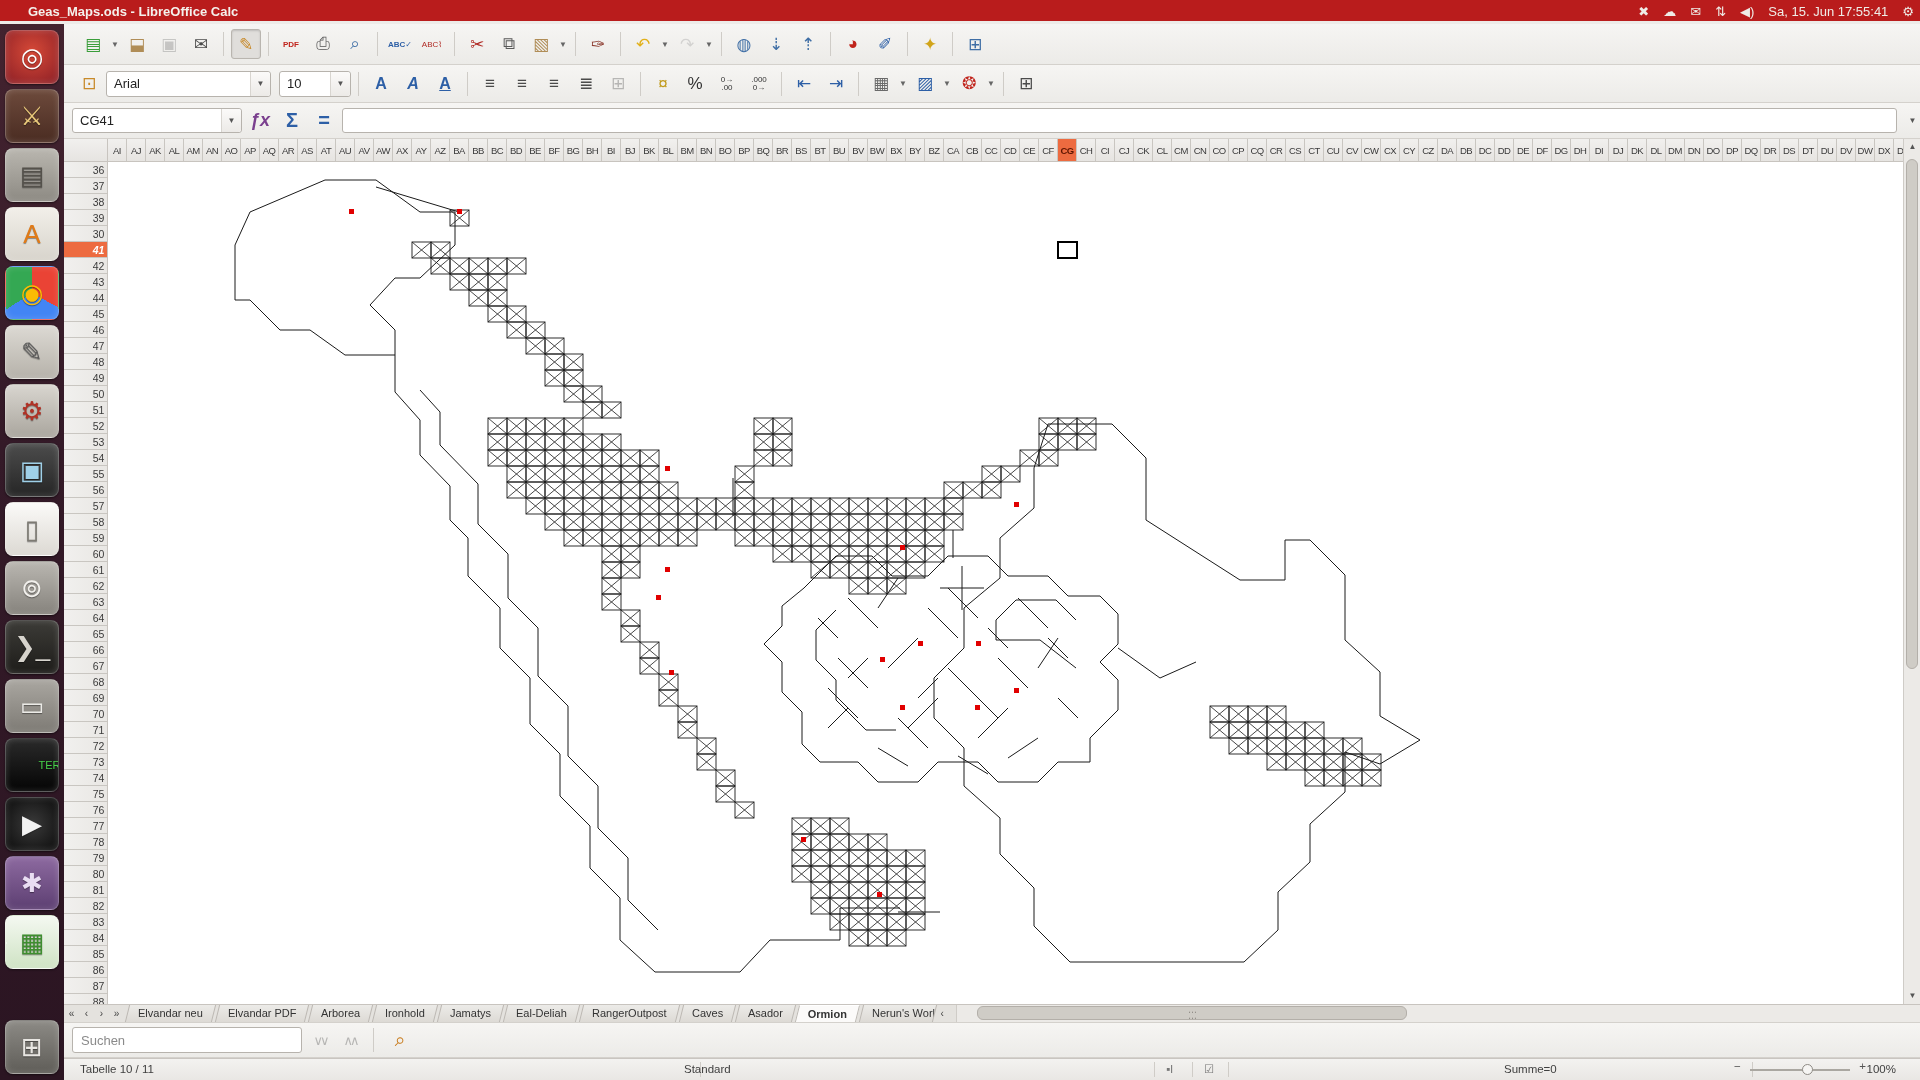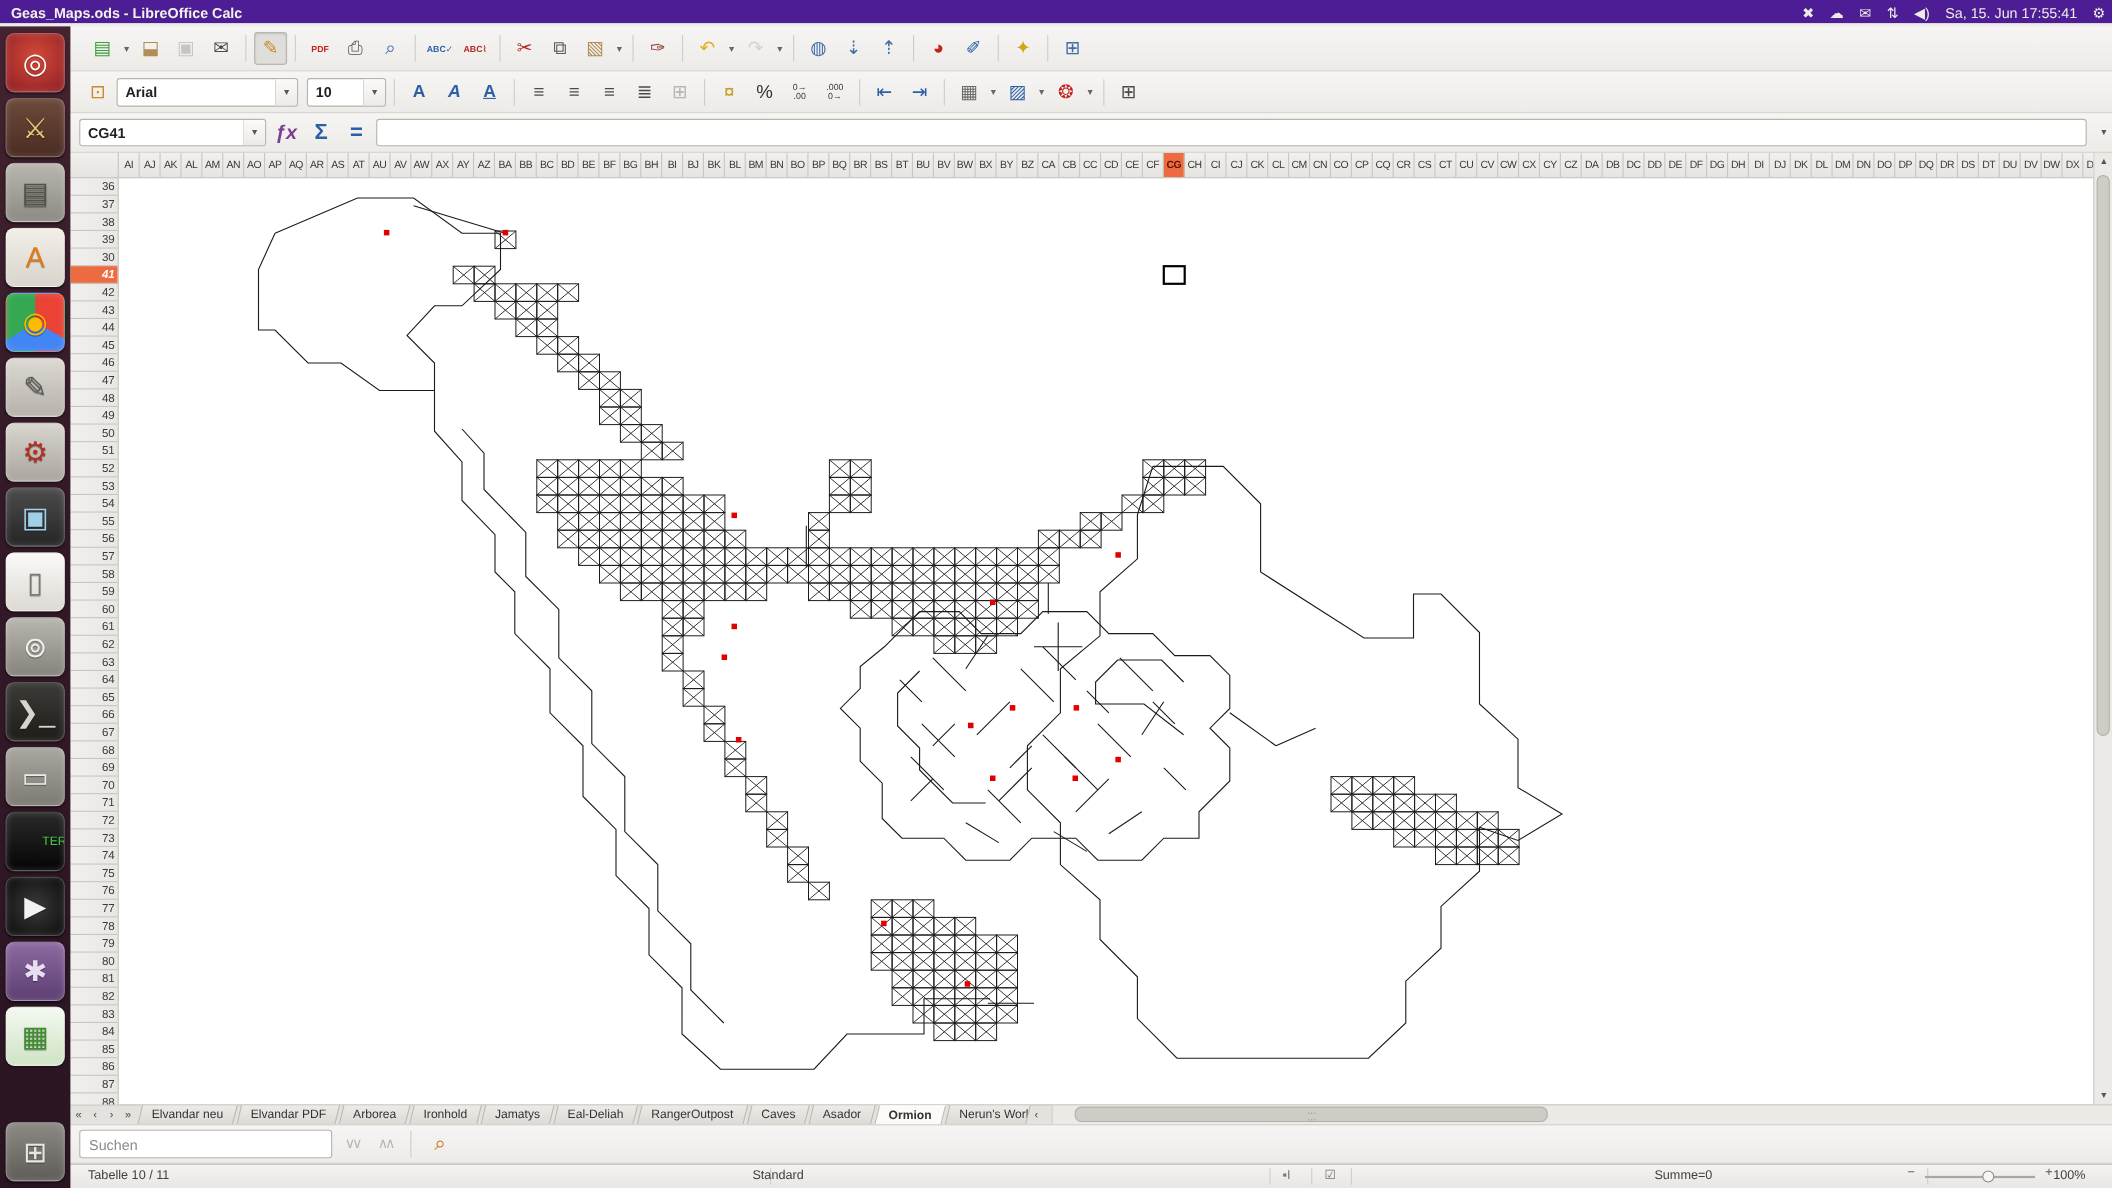--- a/index.html
+++ b/index.html
@@ -1,20 +1,20 @@
 <!DOCTYPE html>
 <html><head>
 <meta charset="utf-8">
 <style>
   html,body{margin:0;padding:0;width:1920px;height:1080px;overflow:hidden;
     font-family:"Liberation Sans","DejaVu Sans",sans-serif;background:#edebe8;}
   *{box-sizing:border-box;}
   
-  #titlebar{position:absolute;left:0;top:0;width:1920px;height:21px;background:#4c1d95;
-    color:#f4f1ec;font-size:13px;font-weight:bold;line-height:24px;padding-left:10px;}
+  #titlebar{position:absolute;left:0;top:0;width:1920px;height:21px;background:#b91c1c;
+    color:#f4f1ec;font-size:13px;font-weight:bold;line-height:24px;padding-left:28px;}
   #tray{position:absolute;right:6px;top:0;height:24px;display:flex;align-items:center;gap:14px;
     font-weight:normal;font-size:13px;color:#efece7;}
   #tray .tico{font-size:13px;}
   
   #launcher{position:absolute;left:0;top:24px;width:64px;height:1056px;
     background:linear-gradient(180deg,#43232f 0%,#341a28 40%,#2b1522 100%);z-index:50;}
   .tile{position:absolute;left:5px;width:54px;height:54px;border-radius:8px;
     border:1px solid rgba(255,255,255,.25);box-shadow:inset 0 0 6px rgba(255,255,255,.18),0 1px 2px rgba(0,0,0,.5);
     display:flex;align-items:center;justify-content:center;font-size:26px;color:#fff;overflow:hidden;}
   .tile .g{text-shadow:0 1px 1px rgba(0,0,0,.4);}
@@ -26,21 +26,21 @@
   #toolbar-main{top:24px;height:41px;padding-left:14px;gap:2px;}
   #toolbar-format{top:65px;height:38px;padding-left:10px;gap:2px;}
   .tb{width:30px;height:30px;border:1px solid transparent;border-radius:3px;display:flex;
     align-items:center;justify-content:center;font-size:17px;color:#4b4b4b;flex:none;}
   .tb.small{width:24px;}
   .tb.pressed{background:#e0dedb;border-color:#b9b5af;box-shadow:inset 0 1px 2px rgba(0,0,0,.15);}
   .tb.disabled{opacity:.35;}
   .dd{width:10px;height:30px;font-size:8px;color:#666;display:flex;align-items:center;justify-content:center;flex:none;}
   .sep{width:1px;height:24px;background:#cfccc7;margin:0 5px;flex:none;}
   .combo{height:26px;background:#fff;border:1px solid #b7b3ad;border-radius:3px;display:flex;
-    align-items:center;font-size:13px;color:#222;padding-left:7px;position:relative;flex:none;font-weight:bold;}
+    align-items:center;font-size:13px;color:#222;padding-left:7px;position:relative;flex:none;}
   .combo .arrow{position:absolute;right:0;top:0;width:20px;height:100%;border-left:1px solid #d8d5d0;
     display:flex;align-items:center;justify-content:center;font-size:8px;color:#555;background:linear-gradient(#fbfaf9,#eceae7);border-radius:0 3px 3px 0;}
   .minitxt{font-size:8px;line-height:8px;text-align:center;color:#333;}
   
   #formulabar{top:103px;height:36px;padding-left:8px;gap:4px;}
   #namebox{width:170px;height:25px;}
   .fico{width:28px;height:28px;display:flex;align-items:center;justify-content:center;font-size:18px;}
   #formula-input{flex:1;height:25px;background:#fff;border:1px solid #b7b3ad;border-radius:3px;margin-right:4px;}
   #fbar-dd{width:15px;height:25px;font-size:8px;color:#555;display:flex;align-items:center;justify-content:center;}
   
@@ -169,21 +169,21 @@
     <div class="tb disabled" style="color: rgb(119, 119, 119);">▣</div>
     <div class="tb">✉</div>
     <div class="sep"></div>
     <div class="tb pressed" style="color: rgb(200, 138, 42);">✎</div>
     <div class="sep"></div>
     <div class="tb" style="color: rgb(192, 36, 28); font-size: 8px; font-weight: bold;">PDF</div>
     <div class="tb" style="color: rgb(85, 85, 85);">⎙</div>
     <div class="tb" style="color: rgb(63, 110, 165);">⌕</div>
     <div class="sep"></div>
     <div class="tb" style="color: rgb(45, 95, 166); font-size: 8px; font-weight: bold;">ABC✓</div>
-    <div class="tb" style="color: rgb(176, 42, 36); font-size: 8px; font-weight: bold; text-align: center;">ABC⌇</div>
+    <div class="tb" style="color: rgb(176, 42, 36); font-size: 8px; font-weight: normal; text-align: center;">ABC⌇</div>
     <div class="sep"></div>
     <div class="tb" style="color: rgb(176, 42, 36);">✂</div>
     <div class="tb" style="color: rgb(90, 90, 90);">⧉</div>
     <div class="tb" style="color: rgb(176, 141, 87);">▧</div>
     <div class="dd">▼</div>
     <div class="sep"></div>
     <div class="tb" style="color: rgb(139, 58, 46);">✑</div>
     <div class="sep"></div>
     <div class="tb" style="color: rgb(226, 176, 24);">↶</div>
     <div class="dd">▼</div>

